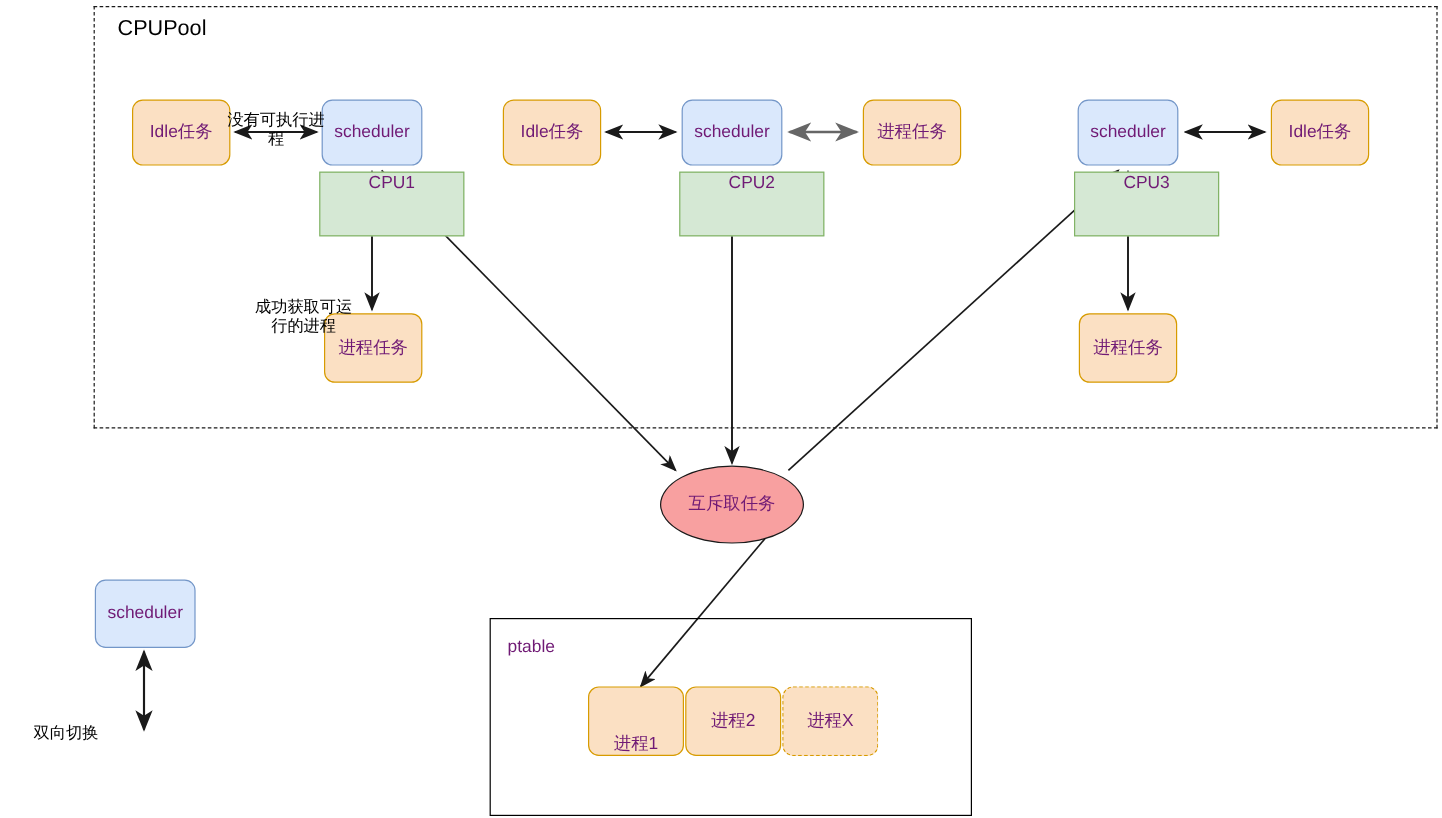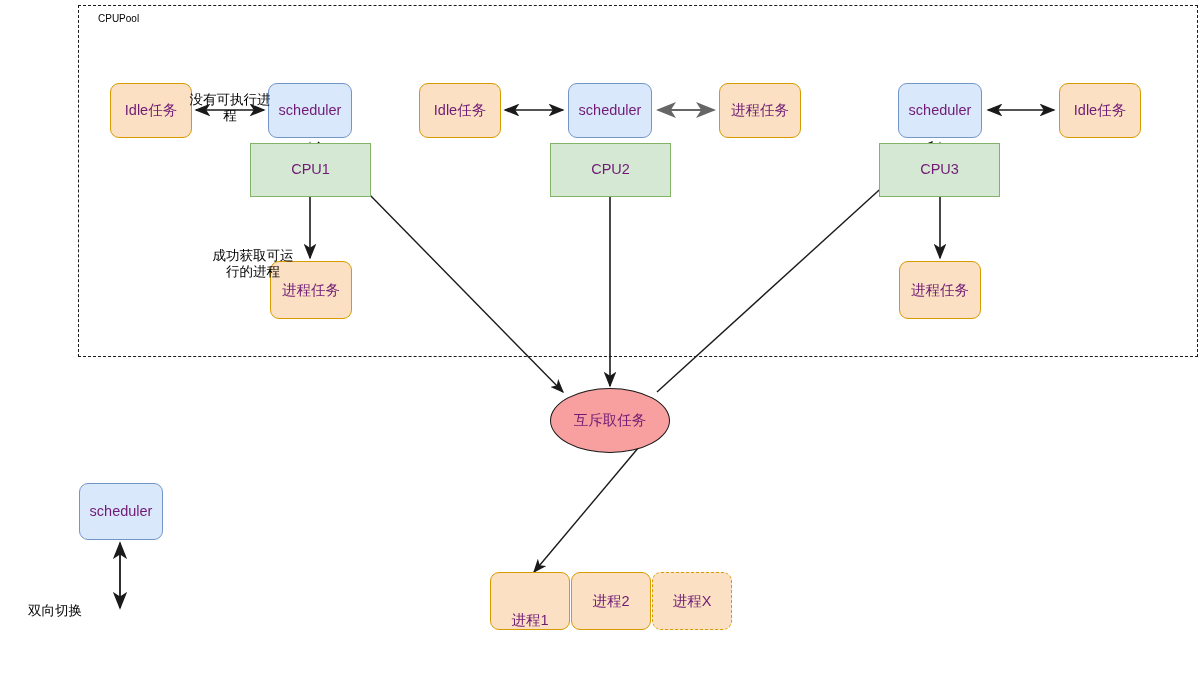--- a/index.html
+++ b/index.html
@@ -41,21 +41,21 @@
     border: 1.6px dashed #d79b00;
   }
   .blue {
     background: #dae8fc;
     border: 1.3px solid #7396c8;
   }
   .green {
     background: #d5e8d4;
     border: 1.1px solid #82b366;
     align-items: flex-start;
-    padding-top: 16px;
+    margin-left: 16px;
   }
   .red-ellipse {
     background: #f8a0a0;
     border: 1.4px solid #1a1a1a;
     border-radius: 50%;
   }
   .plain-box {
     background: transparent;
     border: 1.5px solid #000000;
     align-items: flex-start;
@@ -64,21 +64,21 @@
     font-size: 14.5px;
   }
   .dashed-container {
     position: absolute;
     box-sizing: border-box;
     background: transparent;
     border: 1.4px dashed #1a1a1a;
   }
   .container-label {
     position: absolute;
-    font-size: 10px;
+    font-size: 18px;
     color: #000000;
     white-space: nowrap;
   }
   .edge-label {
     position: absolute;
     font-size: 13.5px;
     color: #000000;
     text-align: center;
     line-height: 1.22;
     white-space: pre-line;
@@ -182,20 +182,23 @@
     <span>Idle任务</span>
   </div>
   <div class="node rounded orange" style="left:899px; top:261px; width:82px; height:58px;">
     <span>进程任务</span>
   </div>
 
   <div class="node red-ellipse" style="left:550px; top:388px; width:120px; height:65px;">
     <span>互斥取任务</span>
   </div>
 
+  <div class="node plain-box" style="left:408px; top:515px; width:402px; height:165px;">
+    <span>ptable</span>
+  </div>
   <div class="node rounded orange" style="left:490px; top:572px; width:80px; height:58px;align-items:flex-end;">
     <span>进程1</span>
   </div>
   <div class="node rounded orange" style="left:571px; top:572px; width:80px; height:58px;justify-content:center;">
     <span>进程2</span>
   </div>
   <div class="node rounded orange-dashed" style="left:652px; top:572px; width:80px; height:58px;">
     <span>进程X</span>
   </div>
 

